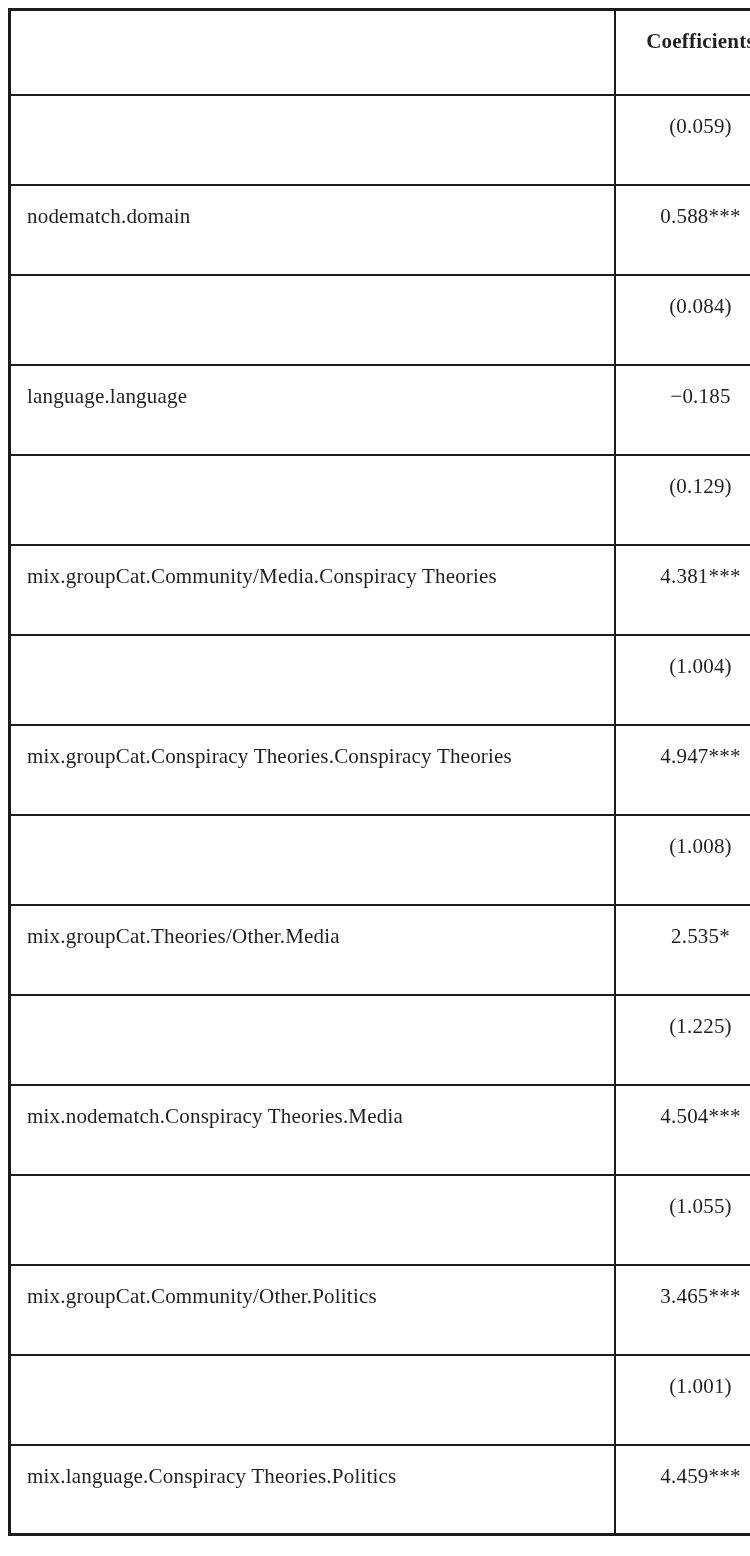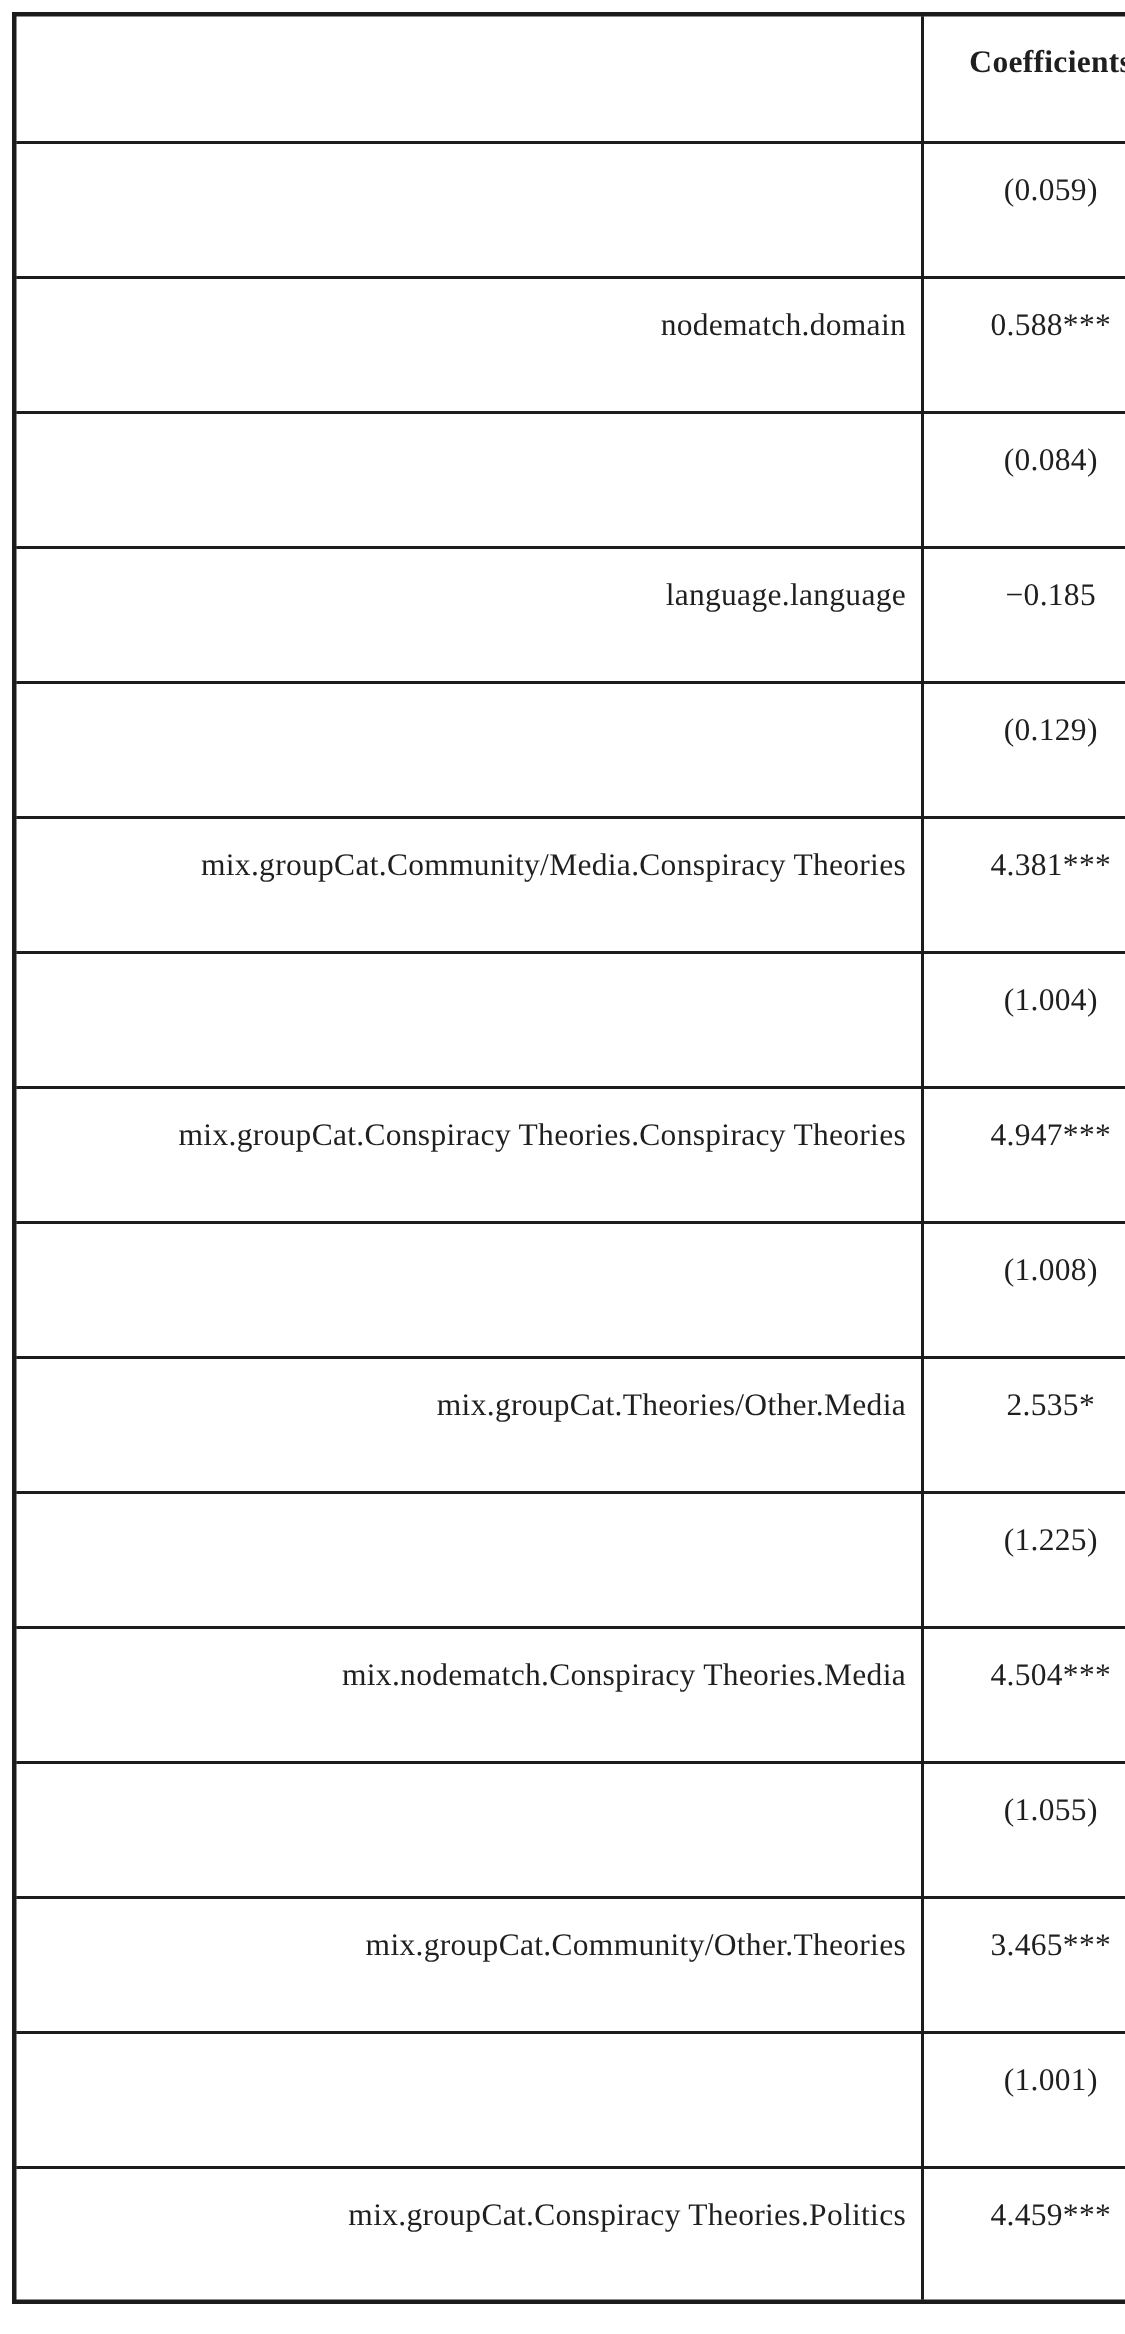--- a/index.html
+++ b/index.html
@@ -32,21 +32,21 @@
     border: 2px solid #1c1c1c;
     vertical-align: top;
     font-size: 21px;
     font-weight: normal;
     line-height: 1.15;
     letter-spacing: 0.2px;
     background: #ffffff;
   }
   td.label-cell {
     width: 577px;
-    text-align: right;
+    text-align: left;
     padding: 18px 10px 10px 16px;
   }
   th.value-cell, td.value-cell {
     width: 157px;
     text-align: center;
     padding: 18px 6px 10px 6px;
   }
   tr.header-row th.value-cell {
     font-weight: bold;
   }
@@ -110,26 +110,26 @@
       </tr>
       <tr class="body-row">
         <td class="label-cell">mix.nodematch.Conspiracy Theories.Media</td>
         <td class="value-cell">4.504***</td>
       </tr>
       <tr class="body-row">
         <td class="label-cell"></td>
         <td class="value-cell">(1.055)</td>
       </tr>
       <tr class="body-row">
-        <td class="label-cell">mix.groupCat.Community/Other.Theories</td>
+        <td class="label-cell">mix.groupCat.Community/Other.Politics</td>
         <td class="value-cell">3.465***</td>
       </tr>
       <tr class="body-row">
         <td class="label-cell"></td>
         <td class="value-cell">(1.001)</td>
       </tr>
       <tr class="body-row">
-        <td class="label-cell">mix.groupCat.Conspiracy Theories.Politics</td>
+        <td class="label-cell">mix.language.Conspiracy Theories.Politics</td>
         <td class="value-cell">4.459***</td>
       </tr>
     </tbody>
   </table>
 </div>
 
 </body></html>

